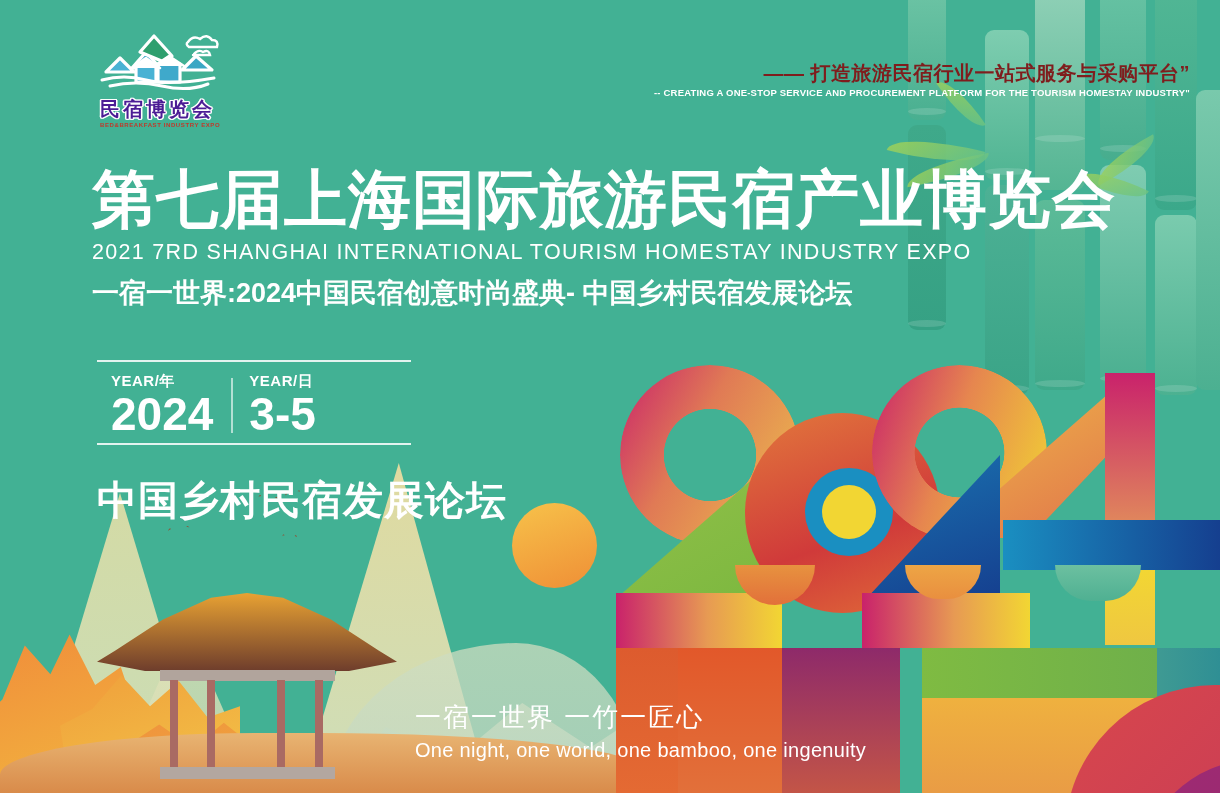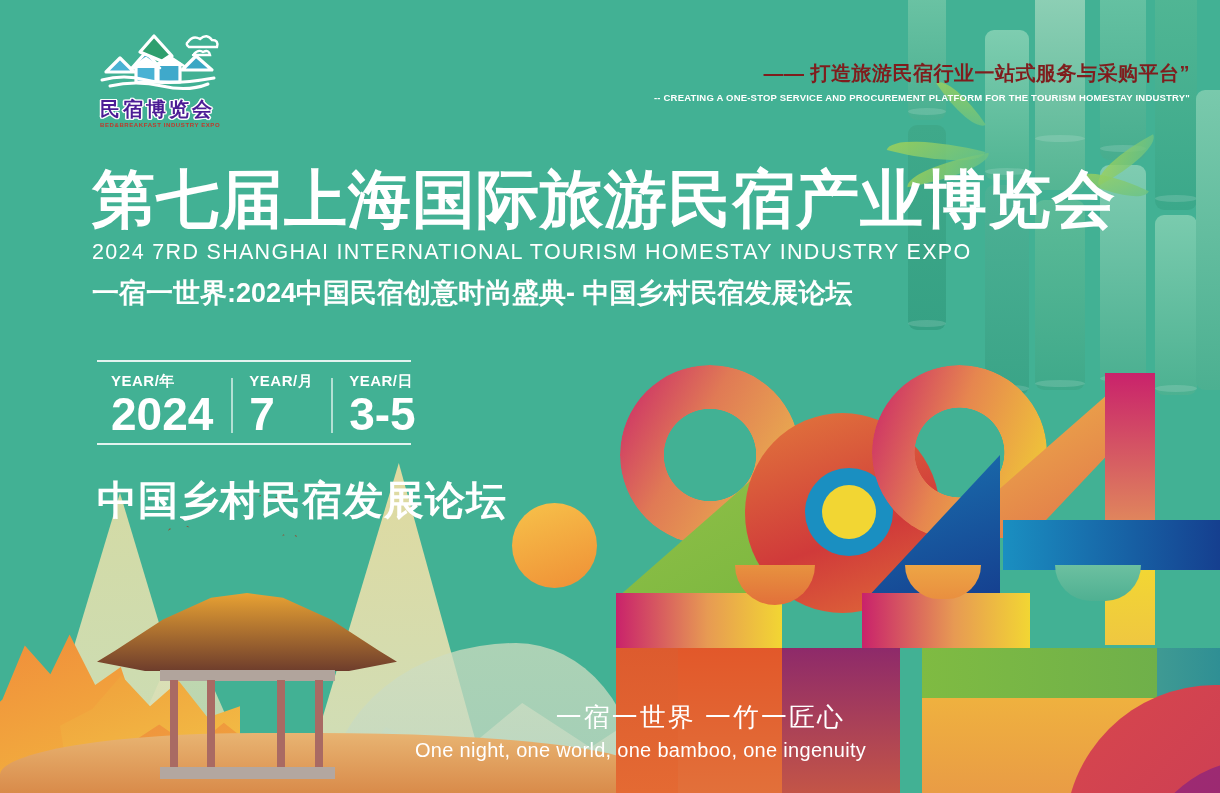--- a/index.html
+++ b/index.html
@@ -40,21 +40,20 @@
     font-size:6px; font-weight:bold; color:#c0392b;
     letter-spacing:0.6px; white-space:nowrap;
   }
 
   .tagline{ position:absolute; right:30px; top:60px; text-align:right; }
   .tagline-cn{
     font-size:20px; font-weight:bold; color:#7f1d1d; letter-spacing:0.5px;
     white-space:nowrap;
   }
   .tagline-en{
-    margin-top:5px;
     font-size:9.5px; font-weight:bold; color:#ffffff;
     letter-spacing:0.2px; white-space:nowrap;
   }
 
   .title-block{ position:absolute; left:92px; top:168px; }
   .title-cn{
     font-size:63px; font-weight:bold; color:#ffffff;
     letter-spacing:1px; line-height:1; white-space:nowrap;
   }
   .title-en{
@@ -86,21 +85,21 @@
     line-height:0.95; letter-spacing:0px; white-space:nowrap;
   }
 
   .venue{
     position:absolute; left:97px; top:473px;
     font-size:40px; font-weight:bold; color:#ffffff;
     letter-spacing:1px; white-space:nowrap;
   }
 
   
-  .slogan{ position:absolute; left:415px; top:700px; width:430px; text-align:right; }
+  .slogan{ position:absolute; left:415px; top:700px; width:430px; text-align:left; }
   .slogan-cn{
     font-size:26px; color:#ffffff; letter-spacing:2px; white-space:nowrap;
     font-weight:300;
   }
   .slogan-en{
     margin-top:4px;
     font-size:20px; color:#ffffff; letter-spacing:0.3px; white-space:nowrap;
     font-weight:300;
   }
 
@@ -313,36 +312,32 @@
     <div class="logo-en">BED&amp;BREAKFAST INDUSTRY EXPO</div>
   </div>
 
   <div class="tagline">
     <div class="tagline-cn">—— 打造旅游民宿行业一站式服务与采购平台”</div>
     <div class="tagline-en">-- CREATING A ONE-STOP SERVICE AND PROCUREMENT PLATFORM FOR THE TOURISM HOMESTAY INDUSTRY"</div>
   </div>
 
   <div class="title-block">
     <div class="title-cn">第七届上海国际旅游民宿产业博览会</div>
-    <div class="title-en">2024 7RD SHANGHAI INTERNATIONAL TOURISM HOMESTAY INDUSTRY EXPO</div>
+    <div class="title-en">2021 7RD SHANGHAI INTERNATIONAL TOURISM HOMESTAY INDUSTRY EXPO</div>
     <div class="title-sub">一宿一世界:2024中国民宿创意时尚盛典- 中国乡村民宿发展论坛</div>
   </div>
 
   <div class="datebar">
     <div class="rule"></div>
     <div class="date-cells">
       <div class="date-cell">
         <div class="date-label">YEAR/年</div>
         <div class="date-value">2024</div>
       </div>
       <div class="date-cell">
-        <div class="date-label">YEAR/月</div>
-        <div class="date-value">7</div>
-      </div>
-      <div class="date-cell">
         <div class="date-label">YEAR/日</div>
         <div class="date-value">3-5</div>
       </div>
     </div>
     <div class="rule"></div>
   </div>
 
   <div class="venue">中国乡村民宿发展论坛</div>
 
   <div class="slogan">

